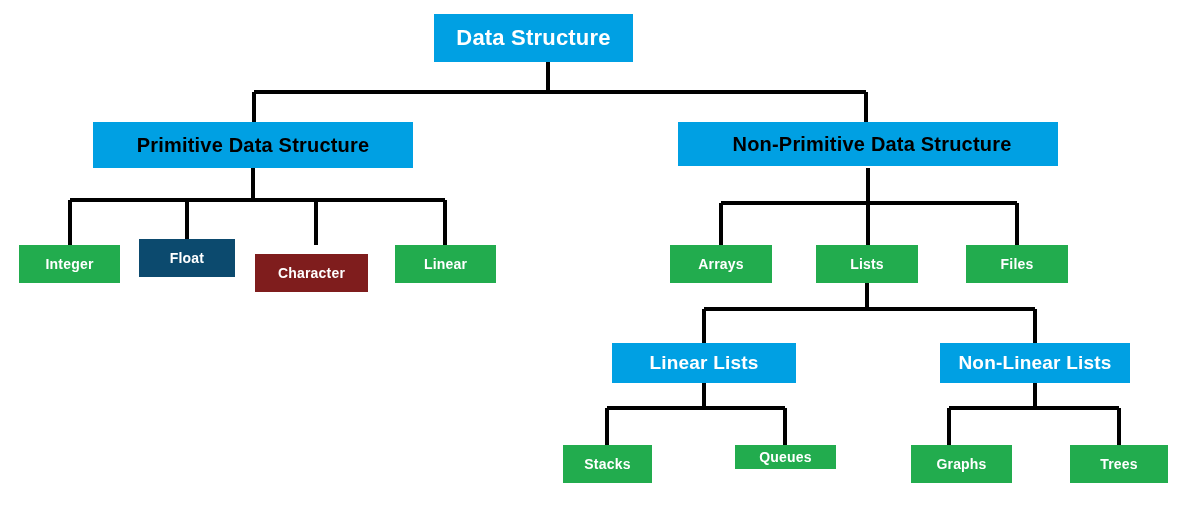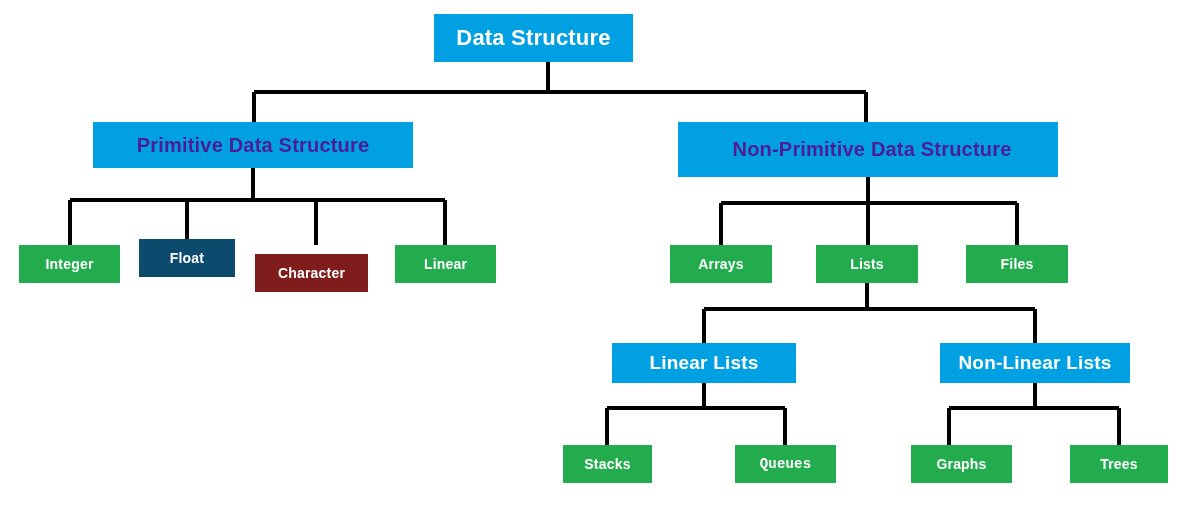--- a/index.html
+++ b/index.html
@@ -62,25 +62,25 @@
         <path d="M 867 283 L 867 309 M 704 309 L 1035 309 M 704 309 L 704 343 M 1035 309 L 1035 343" stroke="#000000" stroke-width="4" fill="none"></path>
         <path d="M 704 383 L 704 408 M 607 408 L 785 408 M 607 408 L 607 445 M 785 408 L 785 445" stroke="#000000" stroke-width="4" fill="none"></path>
         <path d="M 1035 383 L 1035 408 M 949 408 L 1119 408 M 949 408 L 949 445 M 1119 408 L 1119 445" stroke="#000000" stroke-width="4" fill="none"></path>
       </g>
   </svg>
 
   <div class="node node-blue lvl-root" style="left: 434px; top: 14px; width: 199px; height: 48px; background: rgb(0, 160, 227); color: rgb(255, 255, 255); justify-content: center;">
     <span>Data Structure</span>
   </div>
 
-  <div class="node node-blue lvl-two" style="left: 93px; top: 122px; width: 320px; height: 46px; background: rgb(0, 160, 227); color: #4c1d95;">
+  <div class="node node-blue lvl-two" style="left: 93px; top: 122px; width: 320px; height: 46px; background: rgb(0, 160, 227); color: #000000;">
     <span>Primitive Data Structure</span>
   </div>
 
-  <div class="node node-blue lvl-two" style="left: 678px; top: 122px; width: 380px; height: 55px; background: rgb(0, 160, 227); color: #4c1d95; padding-left: 8px;">
+  <div class="node node-blue lvl-two" style="left: 678px; top: 122px; width: 380px; height: 44px; background: rgb(0, 160, 227); color: #000000; padding-left: 8px;">
     <span>Non-Primitive Data Structure</span>
   </div>
 
   <div class="node node-green lvl-leaf" style="left: 19px; top: 245px; width: 101px; height: 38px; background: rgb(34, 172, 78); color: rgb(255, 255, 255);">
     <span>Integer</span>
   </div>
 
   <div class="node node-green lvl-leaf" style="left: 139px; top: 239px; width: 96px; height: 38px; background: #0c4a6e; color: rgb(255, 255, 255);">
     <span>Float</span>
   </div>
@@ -110,21 +110,21 @@
   </div>
 
   <div class="node node-blue lvl-sub" style="left: 940px; top: 343px; width: 190px; height: 40px; background: rgb(0, 160, 227); color: rgb(255, 255, 255);">
     <span>Non-Linear Lists</span>
   </div>
 
   <div class="node node-green lvl-leaf" style="left: 563px; top: 445px; width: 89px; height: 38px; background: rgb(34, 172, 78); color: rgb(255, 255, 255);">
     <span>Stacks</span>
   </div>
 
-  <div class="node node-green lvl-leaf" style="left: 735px; top: 445px; width: 101px; height: 38px; background: rgb(34, 172, 78); color: rgb(255, 255, 255); font-family: Liberation Mono, monospace;">
+  <div class="node node-green lvl-leaf" style="left: 735px; top: 445px; width: 101px; height: 24px; background: rgb(34, 172, 78); color: rgb(255, 255, 255);">
     <span>Queues</span>
   </div>
 
   <div class="node node-green lvl-leaf" style="left: 899px; top: 445px; width: 101px; height: 38px; background: rgb(34, 172, 78); color: rgb(255, 255, 255); margin-left: 12px;">
     <span>Graphs</span>
   </div>
 
   <div class="node node-green lvl-leaf" style="left: 1070px; top: 445px; width: 98px; height: 38px; background: rgb(34, 172, 78); color: rgb(255, 255, 255);">
     <span>Trees</span>
   </div>

